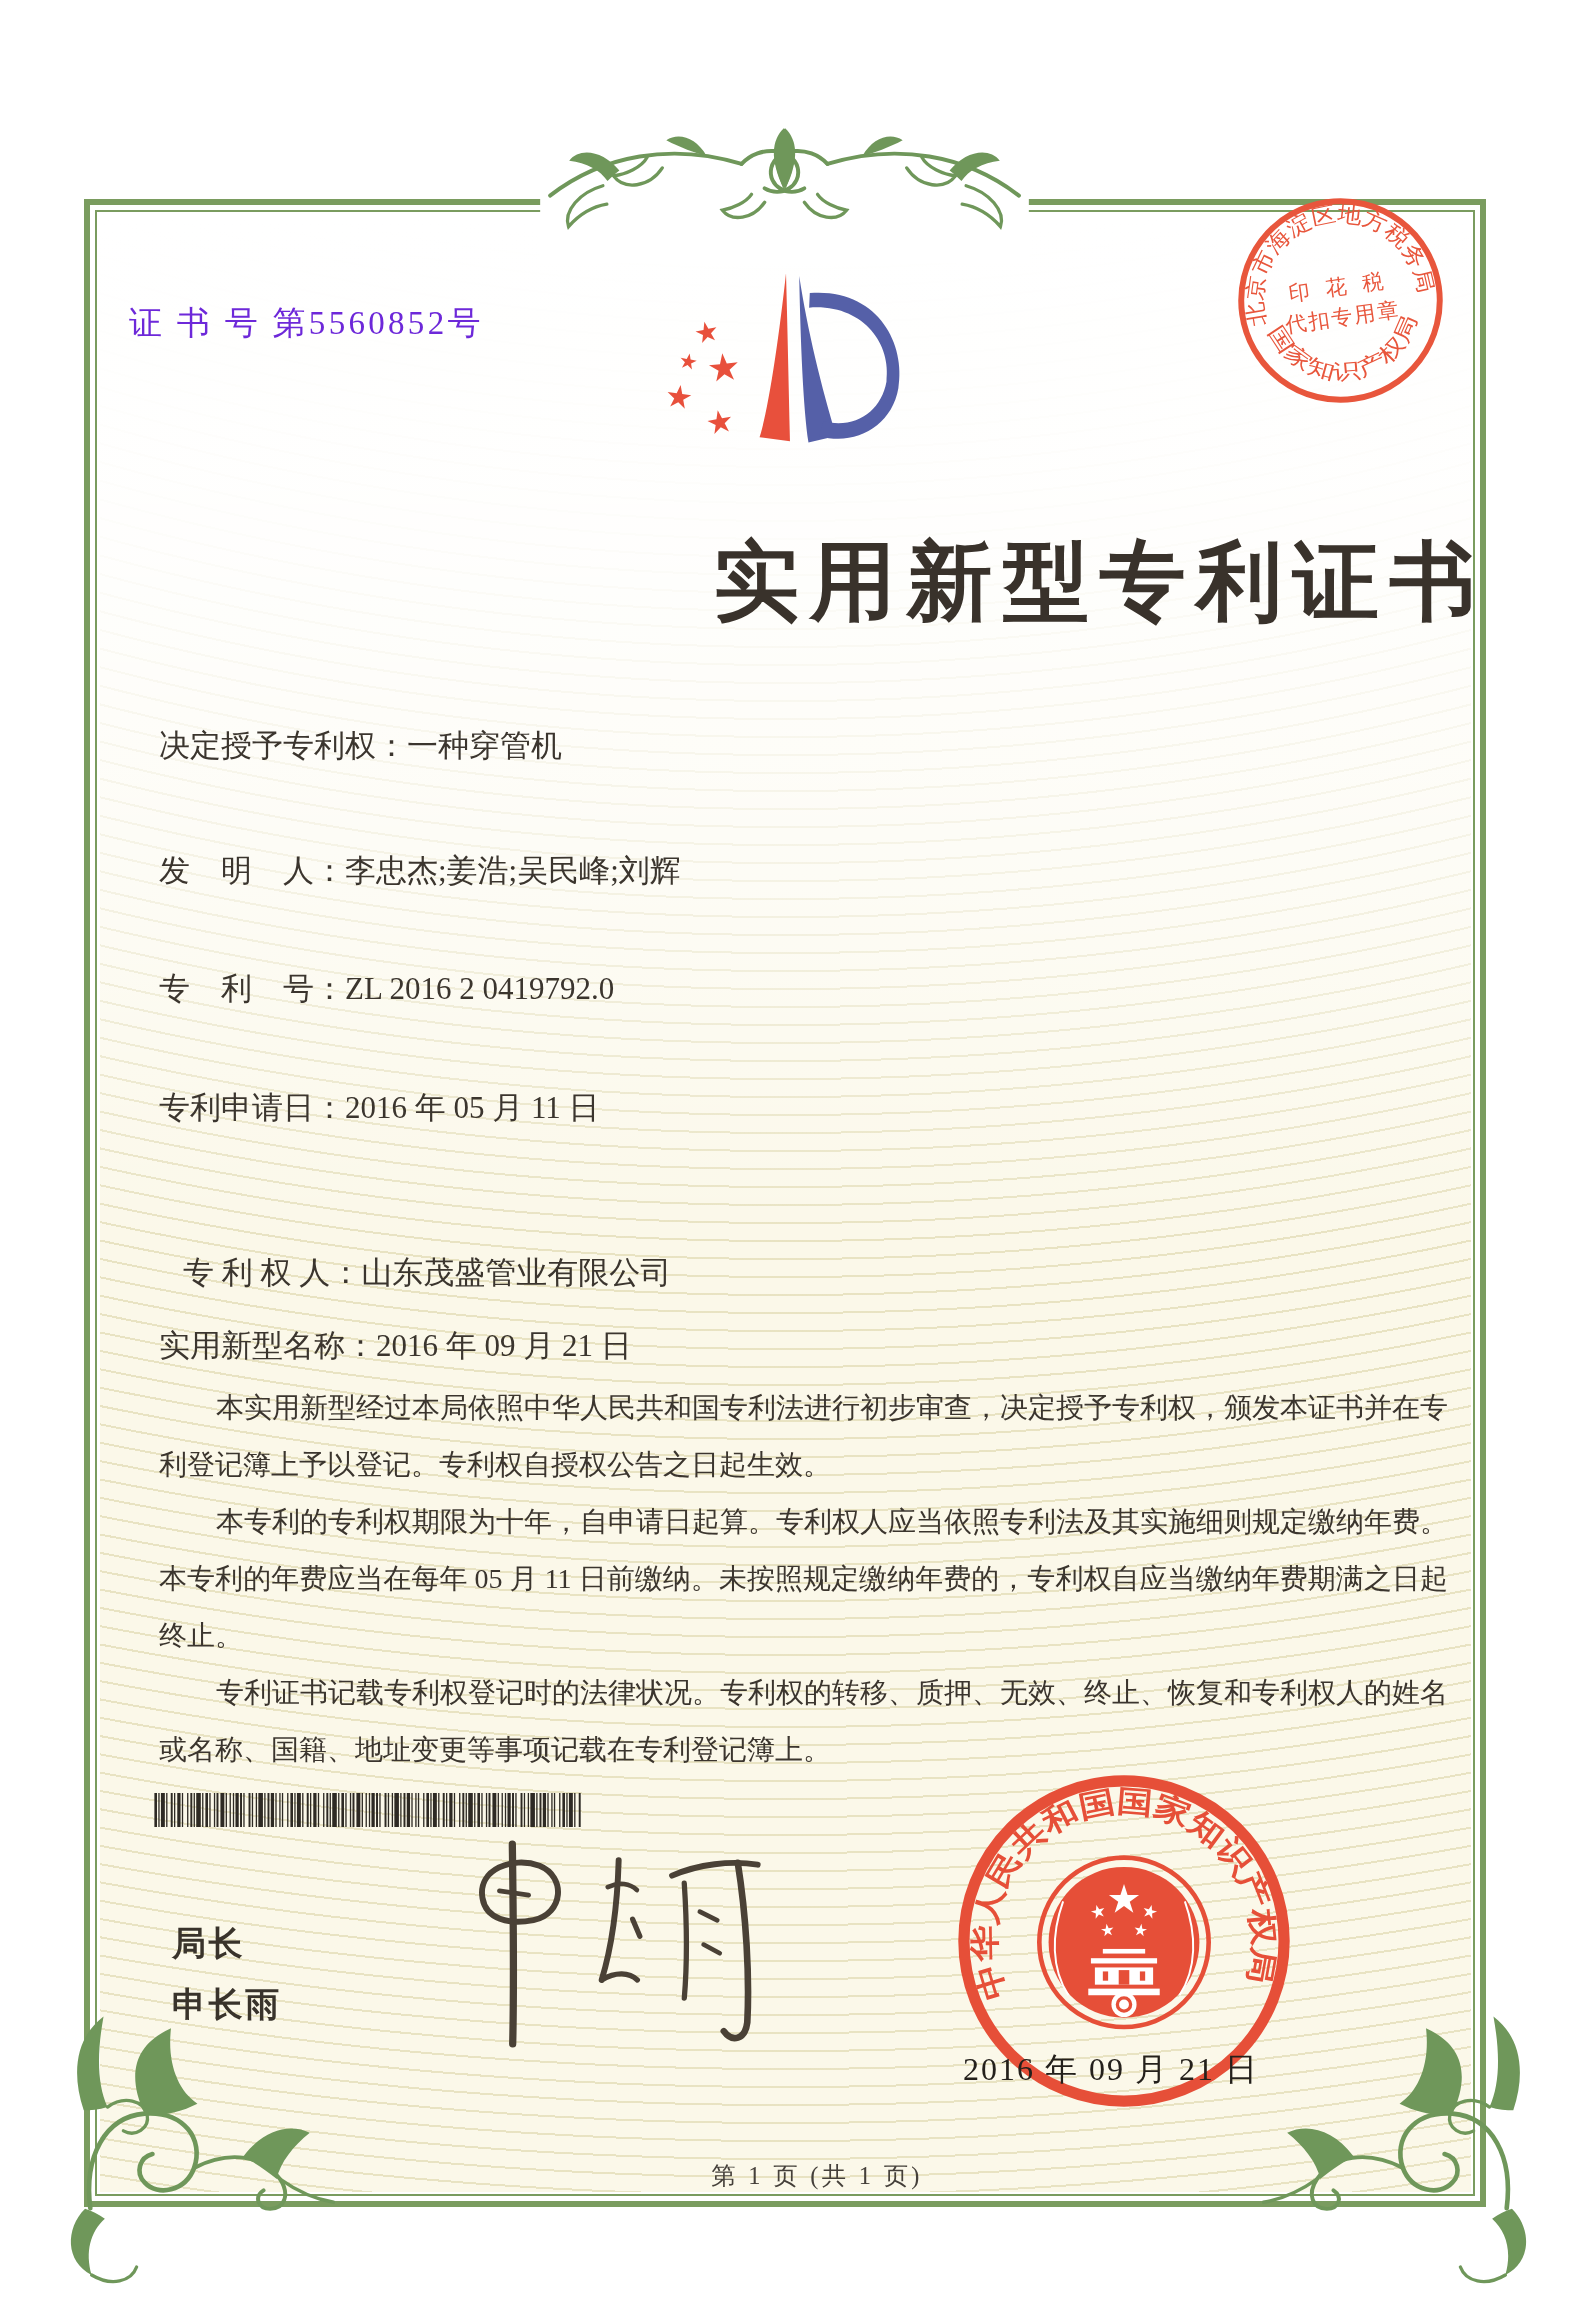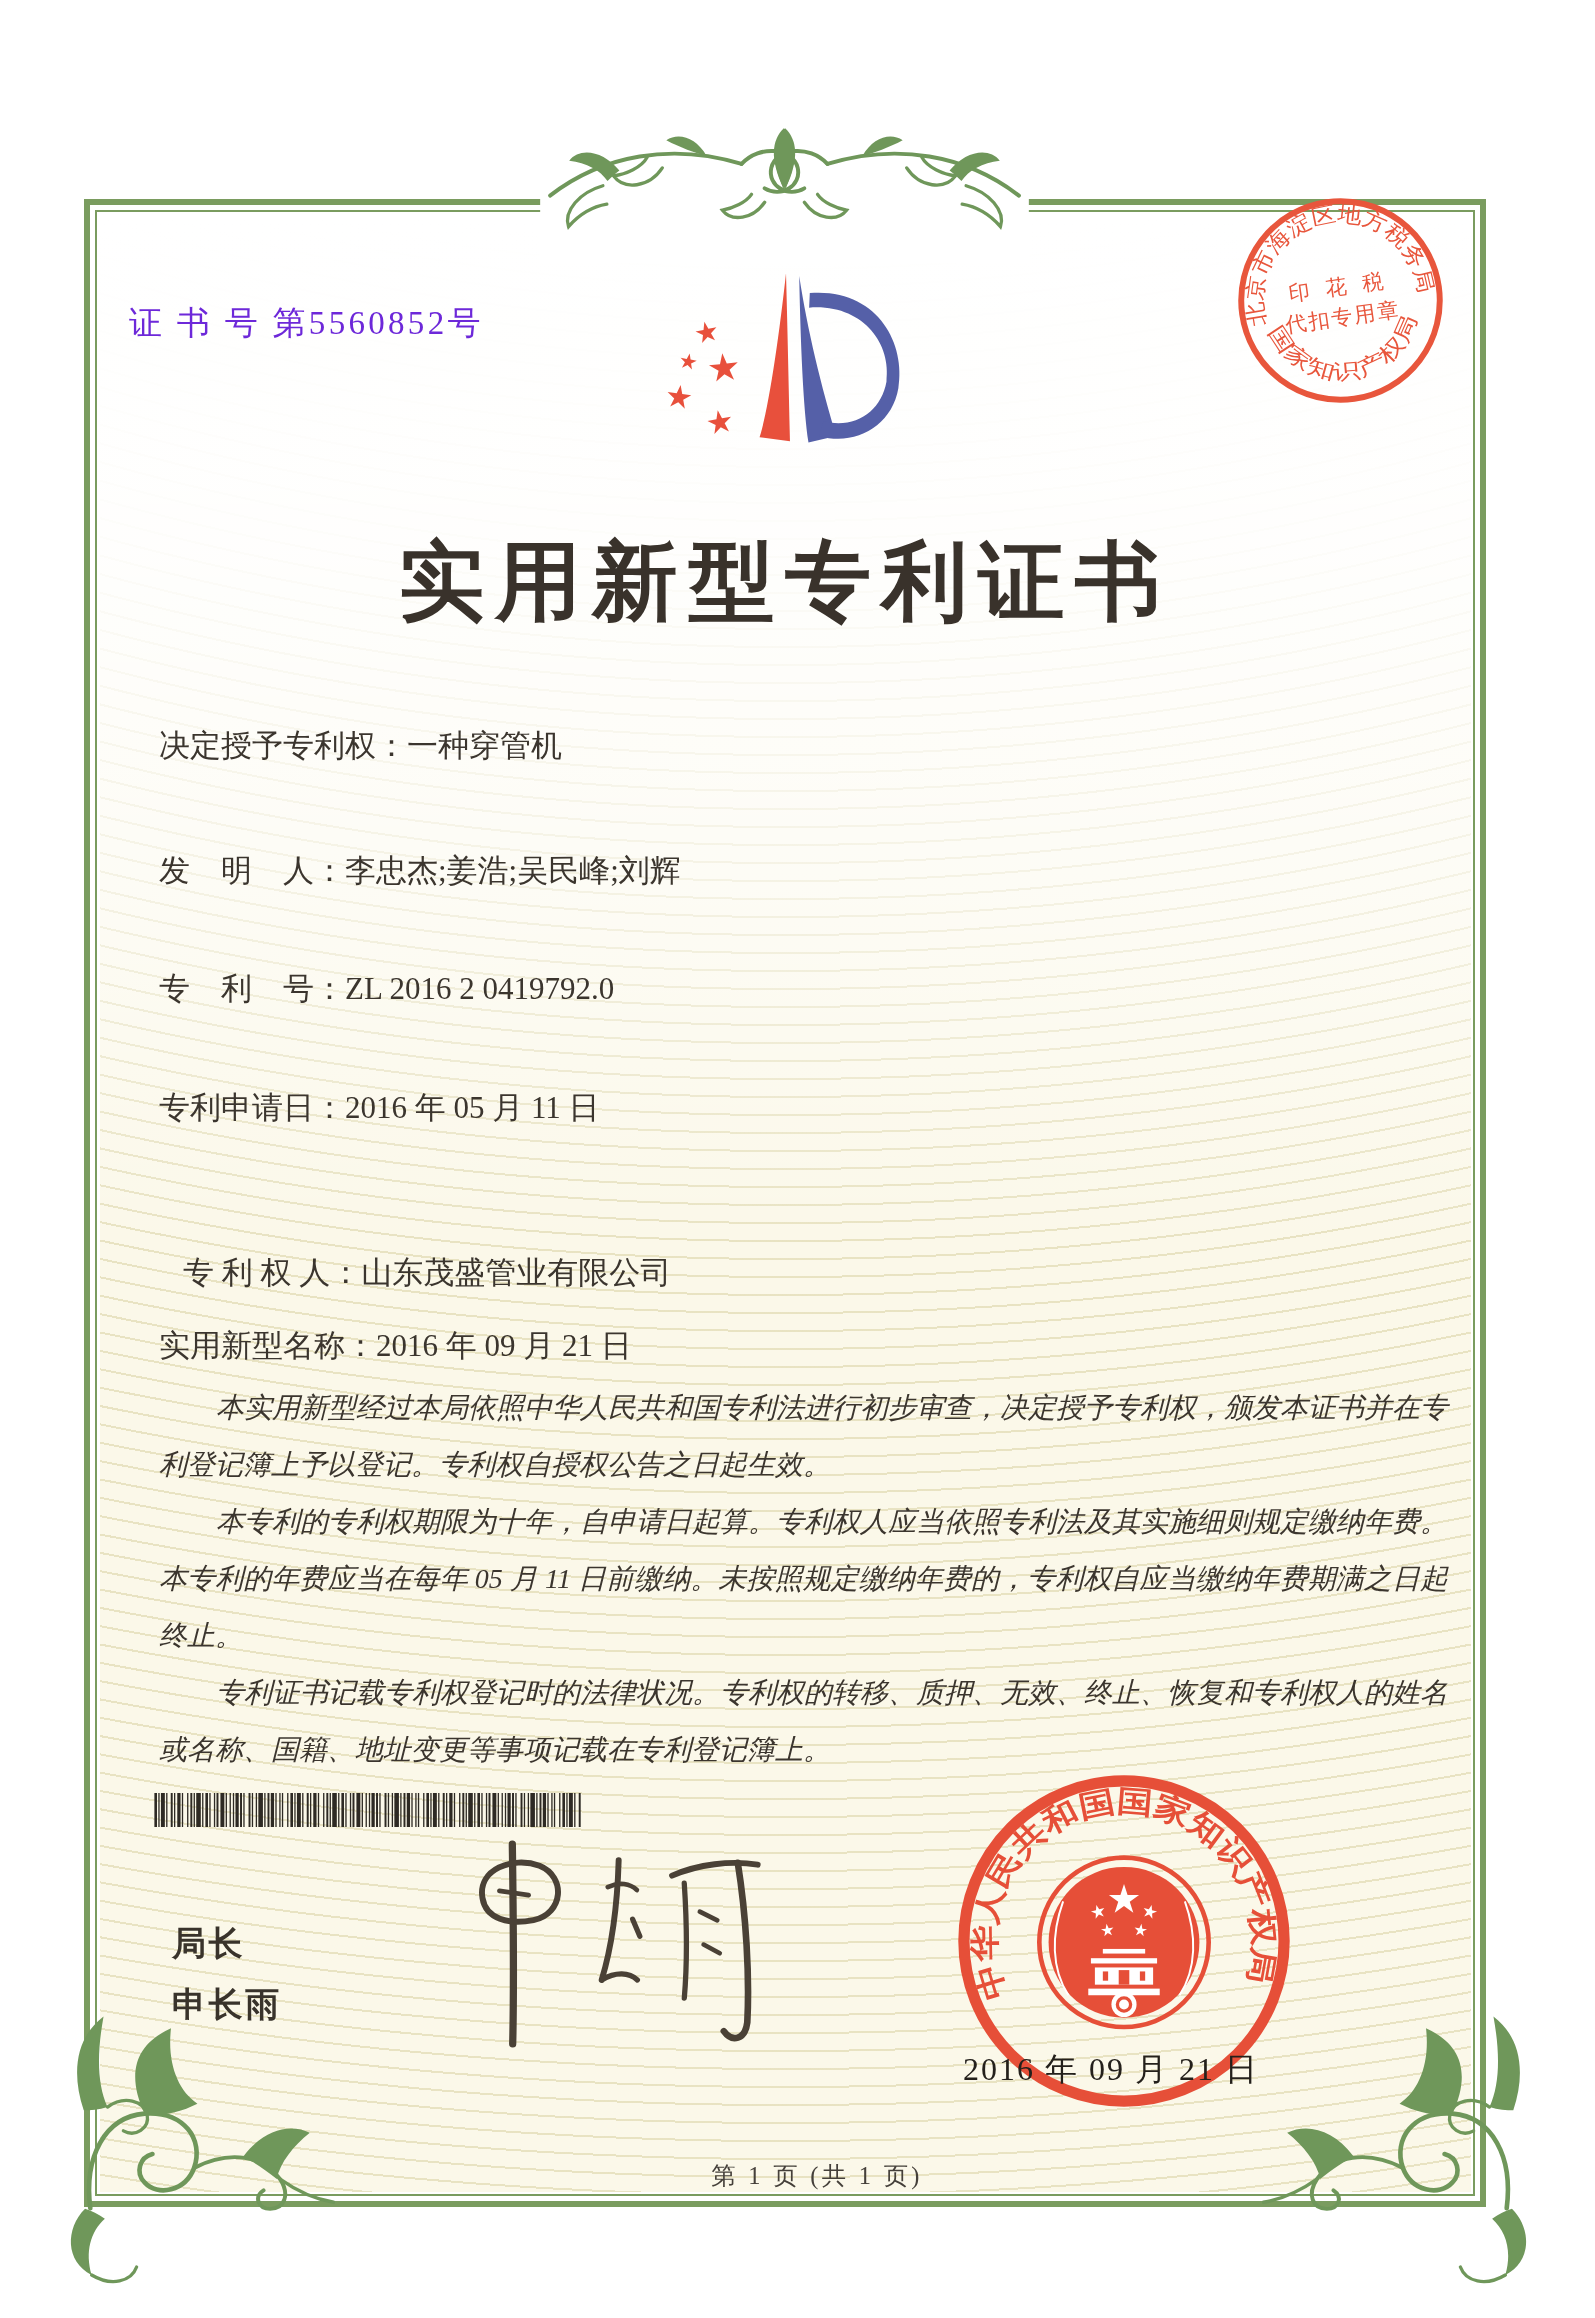--- a/index.html
+++ b/index.html
@@ -28,31 +28,31 @@
     background-image:
       linear-gradient(180deg,#ffffff 0%,rgba(255,255,255,.92) 16%,rgba(255,255,255,.55) 34%,rgba(255,255,255,0) 52%),
       repeating-radial-gradient(2907px circle at 50% -2180px,
         rgba(214,206,156,.50) 0px, rgba(214,206,156,.50) 2px,
         rgba(0,0,0,0) 2px, rgba(0,0,0,0) 18px);
   }
 
   .certnum{left:129px;top:301px;font-size:33px;letter-spacing:3.3px;color:#6d28d9;z-index:3;}
 
   .doc-title{
-    left:84px;top:524px;width:1402px;text-align:center;
+    left:84px;top:524px;width:1402px;text-align:right;
     font-size:86px;font-weight:bold;letter-spacing:10.6px;color:#39322b;z-index:3;
   }
 
   .field{left:159px;font-size:31px;color:#3b352e;z-index:3;white-space:nowrap;}
   .f1{top:725px;} .f2{top:850px;} .f3{top:968px;}
   .f4{top:1087px;} .f5{top:1252px;margin-left:24px;} .f6{top:1325px;}
 
   .body-text{
     left:159px;top:1379px;width:1289px;z-index:3;
-    font-size:28px;line-height:57px;text-align:justify;color:#3b352e;font-style:italic;
+    font-size:28px;line-height:57px;text-align:justify;color:#3b352e;
   }
   .body-text p{margin:0;text-indent:57px;}
 
   .barcode-box{left:152px;top:1793px;z-index:3;}
 
   .signer{left:172px;font-size:34px;font-weight:600;letter-spacing:2.6px;color:#39332b;z-index:3;}
   .s1{top:1921px;} .s2{top:1982px;text-align:center;}
 
   .signature-box{left:423px;top:1821px;z-index:4;}
 

